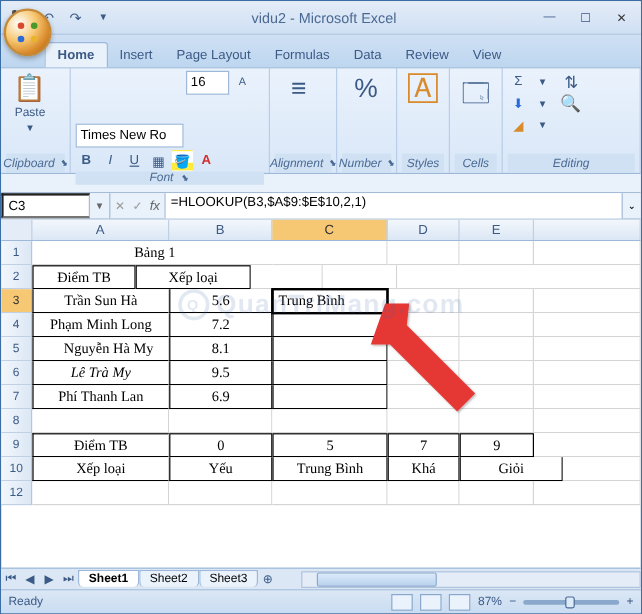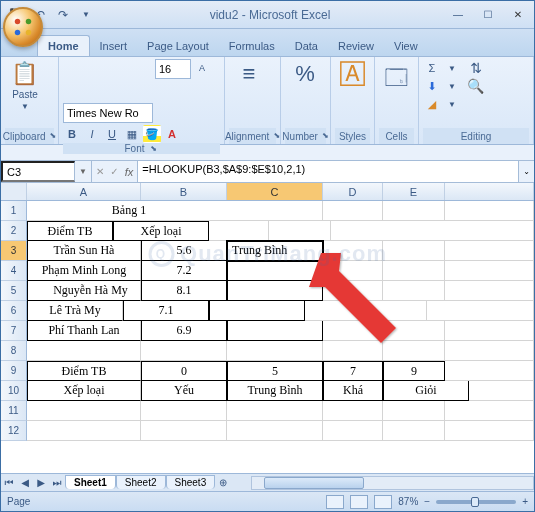--- a/index.html
+++ b/index.html
@@ -18,21 +18,21 @@
 .tabstrip { height: 28px; background: linear-gradient(#cfe0f4,#bdd6ef); display: flex; align-items: flex-end; padding-left: 36px; border-bottom: 1px solid #9db8d9; position: relative; }
 .office-btn { position: absolute; left: 2px; top: -22px; width: 40px; height: 40px; border-radius: 50%; background: radial-gradient(circle at 30% 30%, #fff, #f7c873 40%, #d98a2b 70%, #a85a12); border: 2px solid #c48a3a; box-shadow: 0 2px 4px rgba(0,0,0,.3); display: flex; align-items: center; justify-content: center; }
 .office-btn svg { width: 22px; height: 22px; }
 .tab { padding: 4px 10px 4px; font-size: 11px; color: #3b5a85; cursor: pointer; margin-top: 12px; }
 .tab.active { background: #e9f1fb; border: 1px solid #9db8d9; border-bottom: none; border-radius: 3px 3px 0 0; color: #3b5a85; font-weight: bold; }
 
 
 .ribbon { height: 88px; background: linear-gradient(#eaf2fc,#d9e7f8); border-bottom: 1px solid #9db8d9; display: flex; }
 .group { border-right: 1px solid #b8cde8; display: flex; flex-direction: column; padding: 2px 4px 0; }
 .group-body { flex: 1; display: flex; gap: 2px; align-items: flex-start; }
-.group-label { height: 16px; font-size: 10px; text-align: center; color: #4a6a94; background: #d0e1f4; display: flex; align-items: center; justify-content: center; gap: 4px; padding: 0 4px; }
+.group-label { height: 16px; font-size: 10px; text-align: center; color: #4a6a94; background: #d0e1f4; display: flex; align-items: center; justify-content: center; gap: 4px; padding: 0 4px; font-style: italic; }
 .dlgbox { width: 10px; height: 10px; font-size: 8px; color: #4a6a94; }
 .big-btn { width: 40px; display: flex; flex-direction: column; align-items: center; justify-content: center; gap: 2px; padding: 2px; font-size: 10px; color: #3b5a85; }
 .big-btn .ico { font-size: 22px; }
 .mini-row { display: flex; gap: 2px; }
 .mini-btn { width: 18px; height: 18px; display: flex; align-items: center; justify-content: center; font-size: 11px; color: #3b5a85; border: 1px solid transparent; border-radius: 2px; }
 .font-sel { width: 90px; height: 20px; border: 1px solid #9db8d9; background: #fff; font-size: 11px; padding: 1px 3px; margin-top: 44px; }
 .size-sel { width: 36px; height: 20px; border: 1px solid #9db8d9; background: #fff; font-size: 11px; padding: 1px 3px; }
 .group-font .stack { display: flex; flex-direction: column; gap: 2px; }
 
 
@@ -307,22 +307,22 @@
         <div class="rh">5</div>
         <div class="cell center bdr-b bdr-l" style="width: 114px; padding-left: 17px;">Nguyễn Hà My</div>
         <div class="cell center bdr-b bdr-l bdr-r" style="width: 86px;">8.1</div>
         <div class="cell bdr-b bdr-l bdr-r" style="width: 96px;"></div>
         <div class="cell" style="width: 60px;"></div>
         <div class="cell" style="width: 62px;"></div>
         <div class="cell" style="flex: 1 1 0%;"></div>
       </div>
       <div class="row">
         <div class="rh">6</div>
-        <div class="cell center bdr-b bdr-l" style="width: 96px;">Lê Trà My</div>
-        <div class="cell center bdr-b bdr-l bdr-r" style="width: 86px;">7.1</div>
+        <div class="cell center bdr-b bdr-l" style="width: 114px; font-style: italic;">Lê Trà My</div>
+        <div class="cell center bdr-b bdr-l bdr-r" style="width: 86px;">9.5</div>
         <div class="cell bdr-b bdr-l bdr-r" style="width: 96px;"></div>
         <div class="cell" style="width: 60px;"></div>
         <div class="cell" style="width: 62px;"></div>
         <div class="cell" style="flex: 1 1 0%;"></div>
       </div>
       <div class="row">
         <div class="rh">7</div>
         <div class="cell center bdr-b bdr-l" style="width: 114px;">Phí Thanh Lan</div>
         <div class="cell center bdr-b bdr-l bdr-r" style="width: 86px;">6.9</div>
         <div class="cell bdr-b bdr-l bdr-r" style="width: 96px;"></div>
@@ -348,29 +348,20 @@
         <div class="cell center bdr-t bdr-b bdr-l bdr-r" style="width: 62px;">9</div>
         <div class="cell" style="flex: 1 1 0%;"></div>
       </div>
       <div class="row">
         <div class="rh">10</div>
         <div class="cell center bdr-b bdr-l" style="width: 114px;">Xếp loại</div>
         <div class="cell center bdr-b bdr-l bdr-r" style="width: 86px;">Yếu</div>
         <div class="cell center bdr-b bdr-l bdr-r" style="width: 96px;">Trung Bình</div>
         <div class="cell center bdr-b bdr-l bdr-r" style="width: 60px;">Khá</div>
         <div class="cell center bdr-b bdr-l bdr-r" style="width: 86px;">Giỏi</div>
-        <div class="cell" style="flex: 1 1 0%;"></div>
-      </div>
-      <div class="row">
-        <div class="rh">11</div>
-        <div class="cell" style="width: 114px;"></div>
-        <div class="cell" style="width: 86px;"></div>
-        <div class="cell" style="width: 96px;"></div>
-        <div class="cell" style="width: 60px;"></div>
-        <div class="cell" style="width: 62px;"></div>
         <div class="cell" style="flex: 1 1 0%;"></div>
       </div>
       <div class="row">
         <div class="rh">12</div>
         <div class="cell" style="width: 114px;"></div>
         <div class="cell" style="width: 86px;"></div>
         <div class="cell" style="width: 96px;"></div>
         <div class="cell" style="width: 60px;"></div>
         <div class="cell" style="width: 62px;"></div>
         <div class="cell" style="flex: 1 1 0%;"></div>
@@ -395,21 +386,21 @@
   <div class="sheet-tab active">Sheet1</div>
   <div class="sheet-tab">Sheet2</div>
   <div class="sheet-tab">Sheet3</div>
   <span class="nav-btn">⊕</span>
   <div class="hscroll">
       <div class="thumb"></div>
     </div>
 </div>
 
 <div class="status-bar">
-  <span>Page</span>
+  <span>Ready</span>
   <div class="zoom-controls">
     <span class="view-btn"></span>
     <span class="view-btn"></span>
     <span class="view-btn"></span>
     <span>87%</span>
     <span>−</span>
     <div class="slider">
         <div class="thumb"></div>
       </div>
     <span>+</span>

